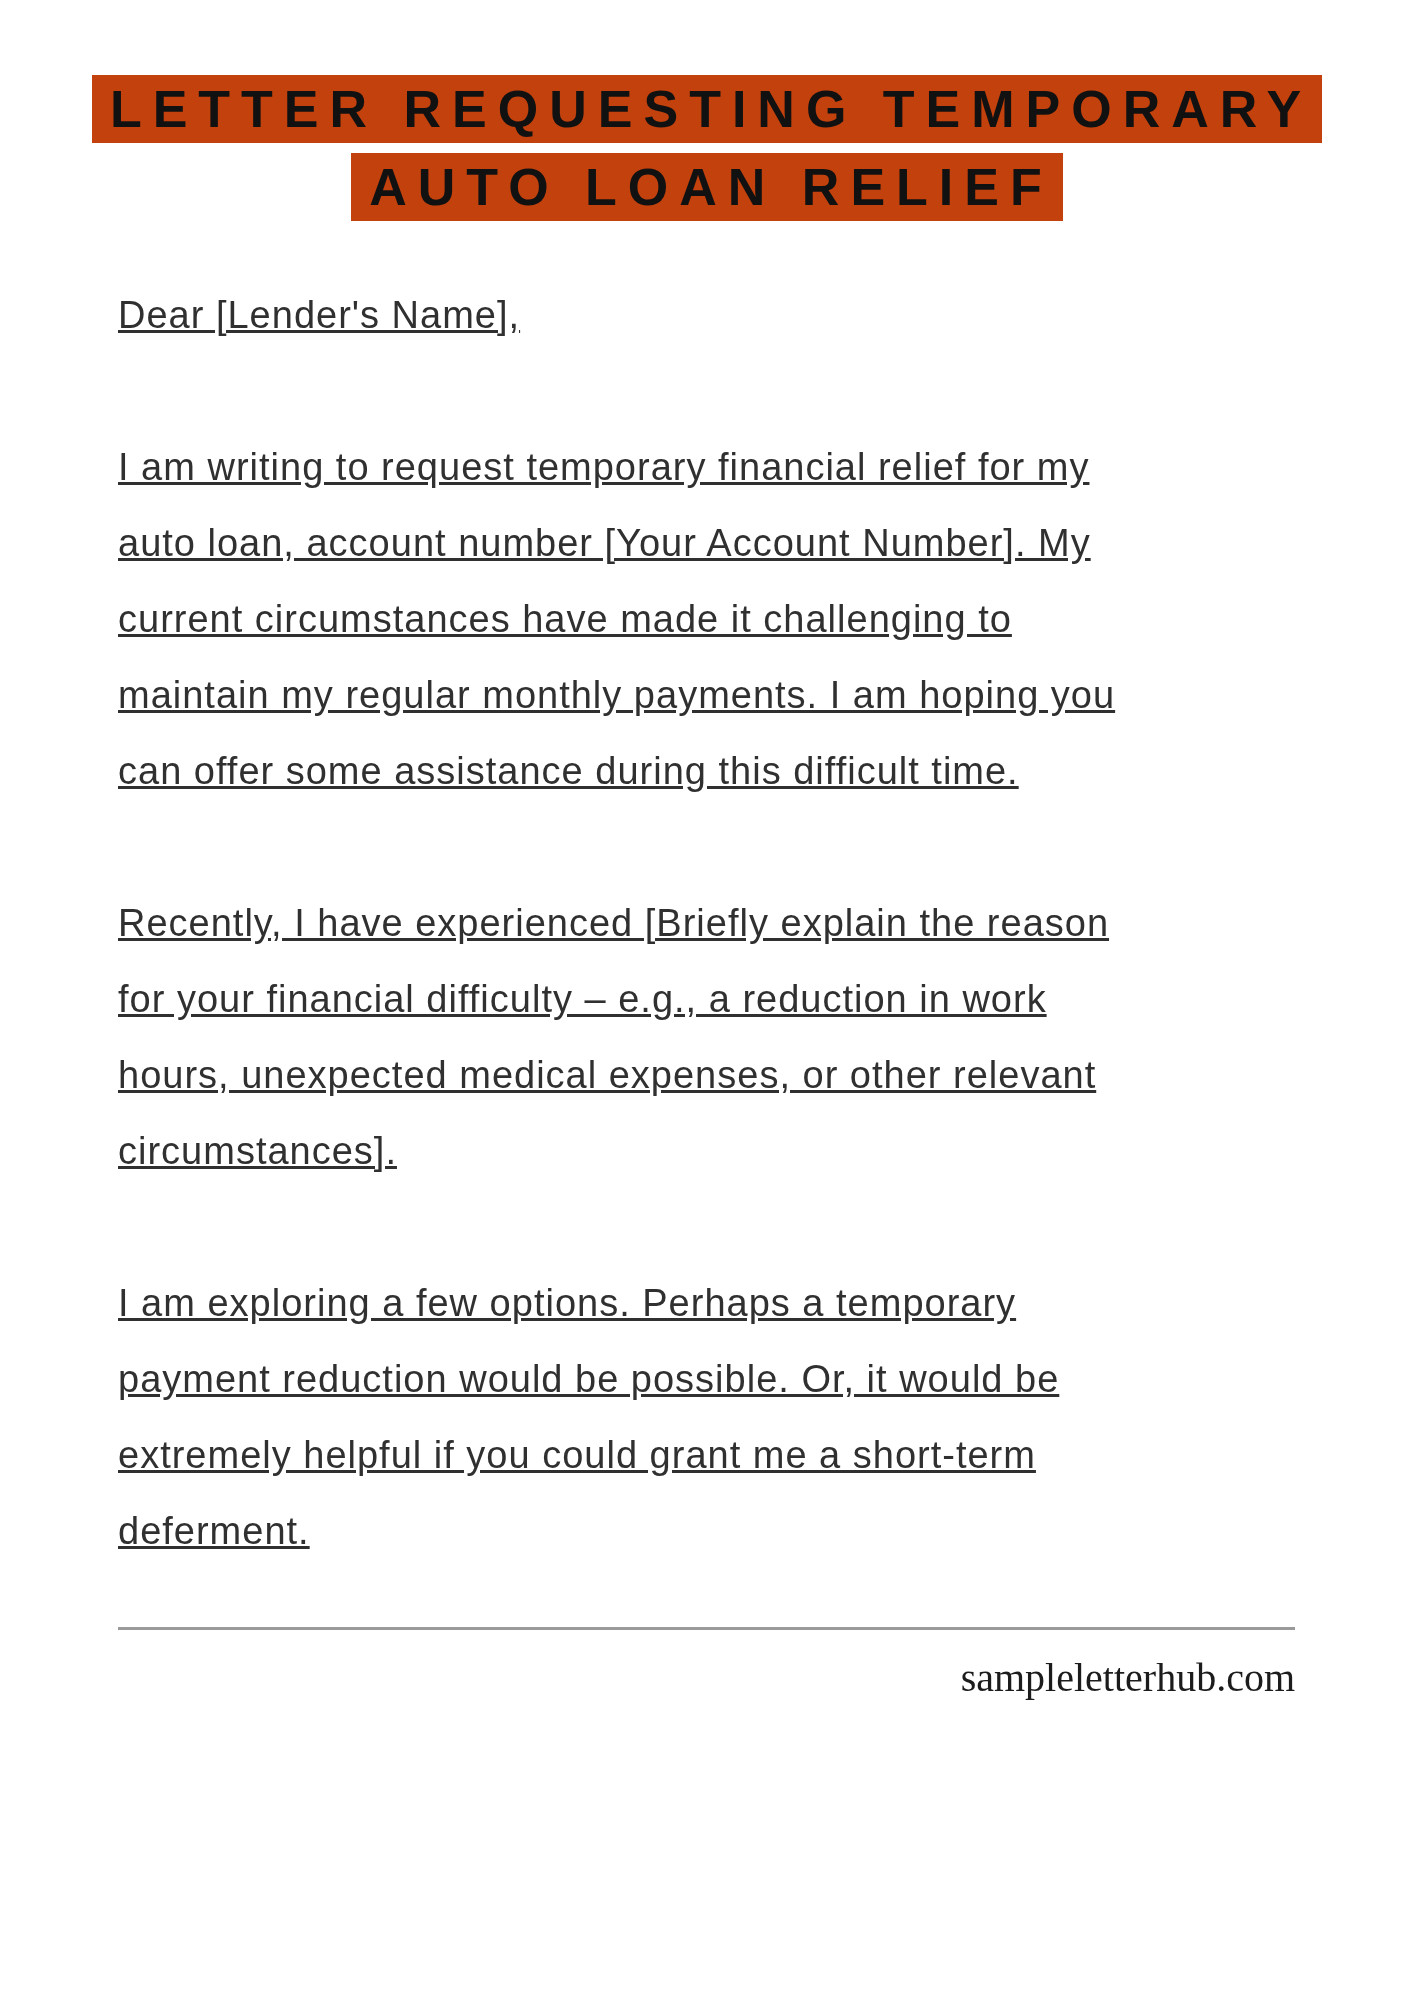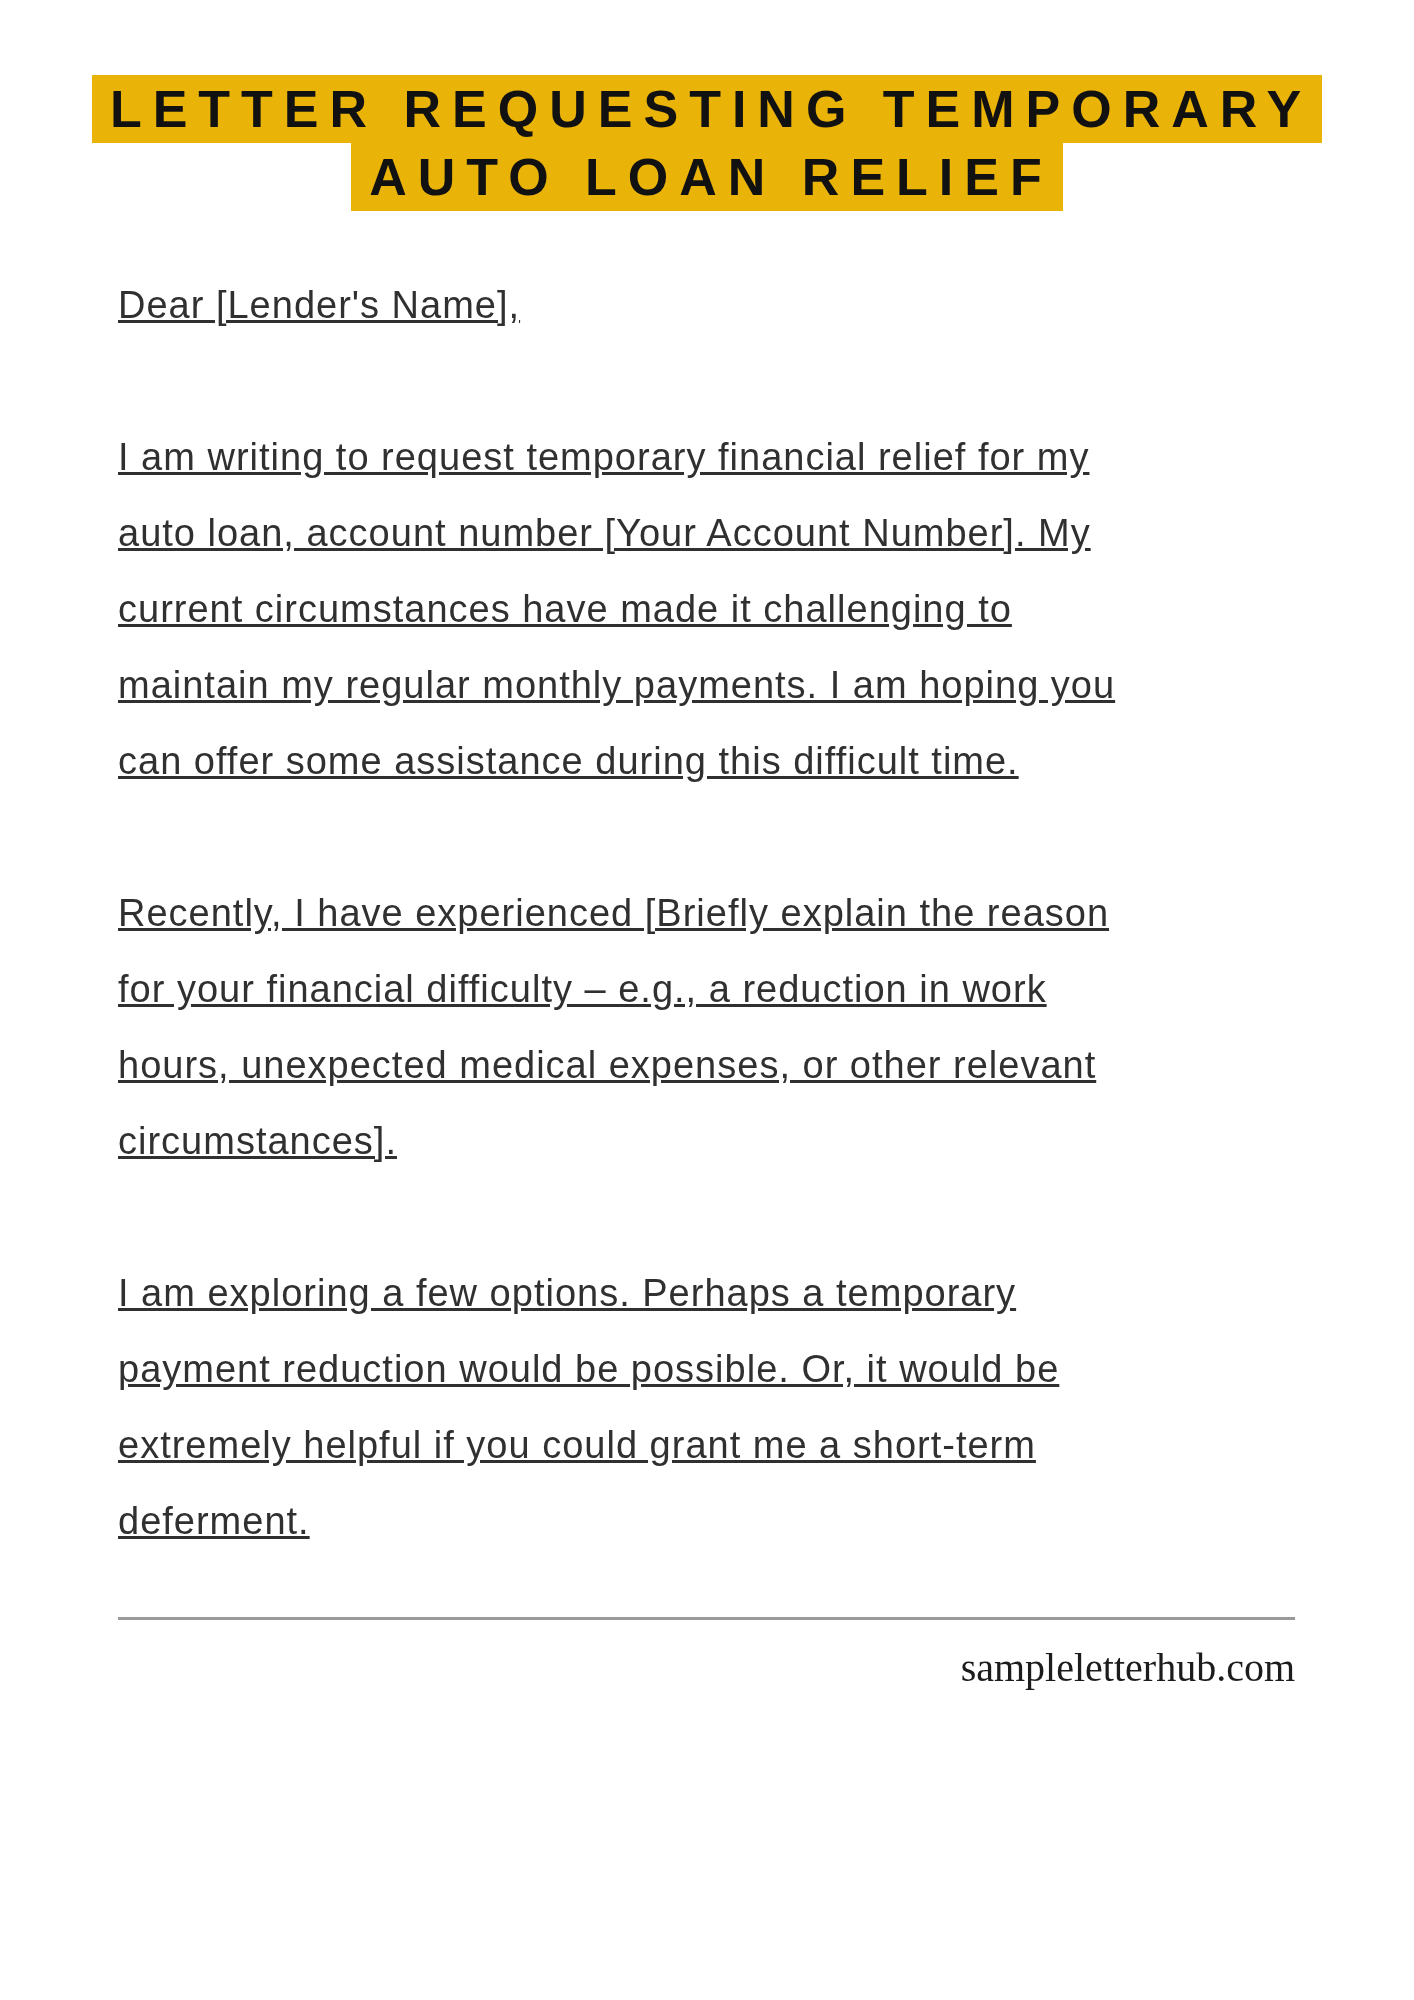--- a/index.html
+++ b/index.html
@@ -12,24 +12,24 @@
     overflow: hidden;
     font-family: "Liberation Sans", sans-serif;
   }
 
   
   .title-block {
     padding-top: 75px;
     text-align: center;
   }
   .title-row { height: 68px; }
-  .title-row + .title-row { }
+  .title-row + .title-row { margin-top: 10px; }
   .hl {
     display: inline-block;
-    background: #eab308;
+    background: #c2410c;
     color: #111111;
     font-weight: 700;
     font-size: 52px;
     letter-spacing: 11px;
     line-height: 68px;
     padding: 0 10px 0 18px;
     white-space: nowrap;
   }
 
   

